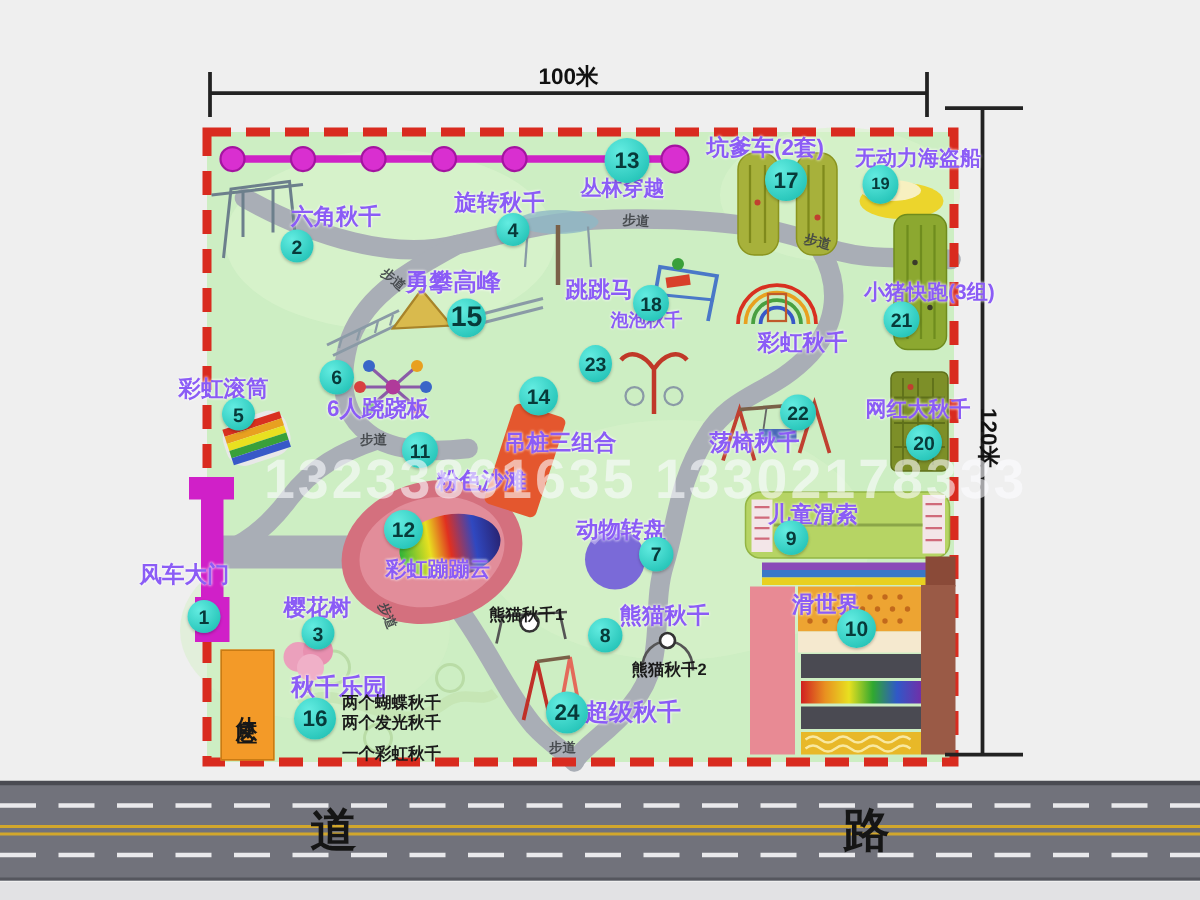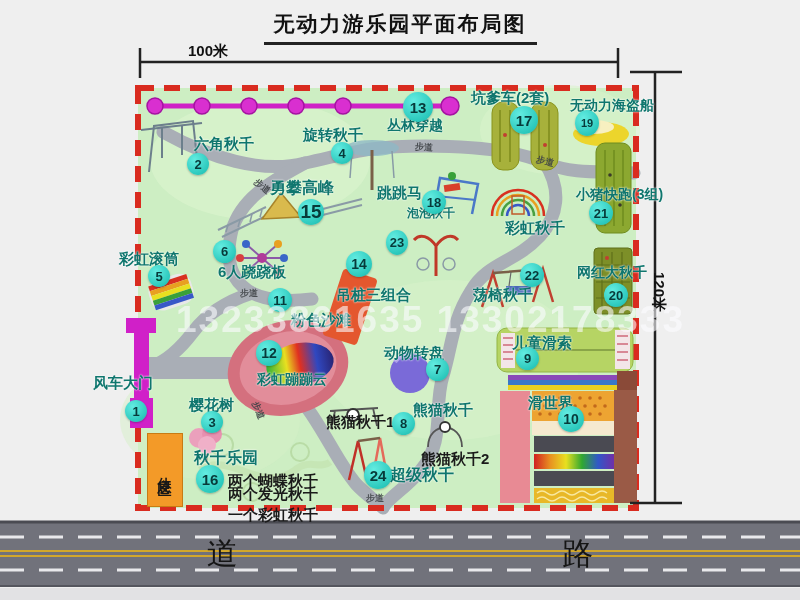--- a/index.html
+++ b/index.html
@@ -1,40 +1,40 @@
 <!DOCTYPE html>
 <html><head>
 <meta charset="utf-8">
 <style>
   html,body{margin:0;padding:0;}
   body{width:800px;height:600px;background:#efefef;font-family:"Liberation Sans","DejaVu Sans",sans-serif;position:relative;overflow:hidden;}
   #stage{position:absolute;left:0;top:0;width:800px;height:600px;}
   svg.layer{position:absolute;left:0;top:0;}
-  .lbl{position:absolute;color:#0f766e;font-weight:700;white-space:nowrap;z-index:6;
+  .lbl{position:absolute;color:#8b5cf6;font-weight:700;white-space:nowrap;z-index:6;
        text-shadow:0 0 2px rgba(255,255,255,.75),0 0 2px rgba(255,255,255,.75);}
   .badge{position:absolute;border-radius:50%;z-index:7;display:flex;align-items:center;justify-content:center;
          background:radial-gradient(circle at 35% 30%,#63ece1,#2cc9bd 70%,#1fb4a8);
          color:#073a3a;font-weight:700;box-shadow:0 1px 2px rgba(0,0,0,.25);}
   .walk{position:absolute;color:#3e4246;font-weight:700;font-size:9px;z-index:5;text-shadow:none;opacity:.9;}
-  .small-note{position:absolute;color:#1a1a1a;font-weight:700;font-size:15px;line-height:12px;z-index:6;margin-top:12px;}
+  .small-note{position:absolute;color:#1a1a1a;font-weight:700;font-size:11px;line-height:12px;z-index:6;}
   #title{position:absolute;left:0;top:10px;width:800px;text-align:center;z-index:8;}
   #title span{display:inline-block;font-size:21px;font-weight:700;color:#111;
               border-bottom:3px solid #222;padding:0 10px 4px 10px;letter-spacing:2px;}
-  #dim-top{position:absolute;left:140px;top:42px;width:478px;font-size:15px;font-weight:700;color:#111;z-index:8;padding-left:48px;}
+  #dim-top{position:absolute;left:140px;top:42px;width:478px;text-align:center;font-size:15px;font-weight:700;color:#111;z-index:8;}
   #dim-right{position:absolute;left:668px;top:272px;font-size:15px;font-weight:700;color:#111;
              transform:rotate(90deg);transform-origin:0 0;z-index:8;}
   #wm-company{position:absolute;left:288px;top:254px;font-size:42px;font-weight:700;letter-spacing:10px;
               color:rgba(255,255,255,.55);z-index:9;}
   #wm-phone{position:absolute;left:176px;top:299px;font-size:37px;font-weight:700;letter-spacing:2px;
             color:rgba(252,252,255,.6);z-index:9;}
   #rest-area{position:absolute;left:147px;top:433px;width:34px;height:72px;background:#f39a28;border:1px solid #c87b14;
              z-index:5;display:flex;align-items:center;justify-content:center;}
   #rest-area span{writing-mode:vertical-rl;font-size:14px;font-weight:700;color:#181818;letter-spacing:3px;}
   #road-label{position:absolute;left:0;top:533px;width:800px;text-align:center;z-index:8;
-              font-size:31px;font-weight:400;color:#151515;letter-spacing:58px;text-indent:58px;white-space:pre;}
+              font-size:31px;font-weight:700;color:#151515;letter-spacing:58px;text-indent:58px;white-space:pre;}
 </style>
 </head>
 <body>
 
 <div id="stage">
 
 <svg class="layer" width="800" height="600">
   <defs>
     <linearGradient id="rainbowH" x1="0" y1="0" x2="1" y2="0">
       <stop offset="0" stop-color="#d02020"></stop>
@@ -286,21 +286,20 @@
     <line x1="0" y1="522" x2="800" y2="522" stroke="#4a4b52" stroke-width="3"></line>
     <line x1="0" y1="586" x2="800" y2="586" stroke="#55565e" stroke-width="2"></line>
     <line x1="0" y1="537" x2="800" y2="537" stroke="#e9e9ec" stroke-width="3" stroke-dasharray="24 15"></line>
     <line x1="0" y1="570" x2="800" y2="570" stroke="#e9e9ec" stroke-width="3" stroke-dasharray="24 15"></line>
     <line x1="0" y1="551" x2="800" y2="551" stroke="#d2a72c" stroke-width="2"></line>
     <line x1="0" y1="556" x2="800" y2="556" stroke="#d2a72c" stroke-width="2"></line>
     <rect x="0" y="588" width="800" height="12" fill="#e2e2e4"></rect>
   </g>
 </svg>
 
-<div id="title"><span>无动力游乐园平面布局图</span></div>
 <div id="dim-top">100米</div>
 <div id="dim-right">120米</div>
 
 <div id="rest-area">
       <span>休息区</span>
     </div>
 
 <div class="walk" style="left:253px;top:180px;transform:rotate(40deg)">步道</div>
 <div class="walk" style="left:415px;top:141px;transform:rotate(4deg)">步道</div>
 <div class="walk" style="left:536px;top:155px;transform:rotate(14deg)">步道</div>

